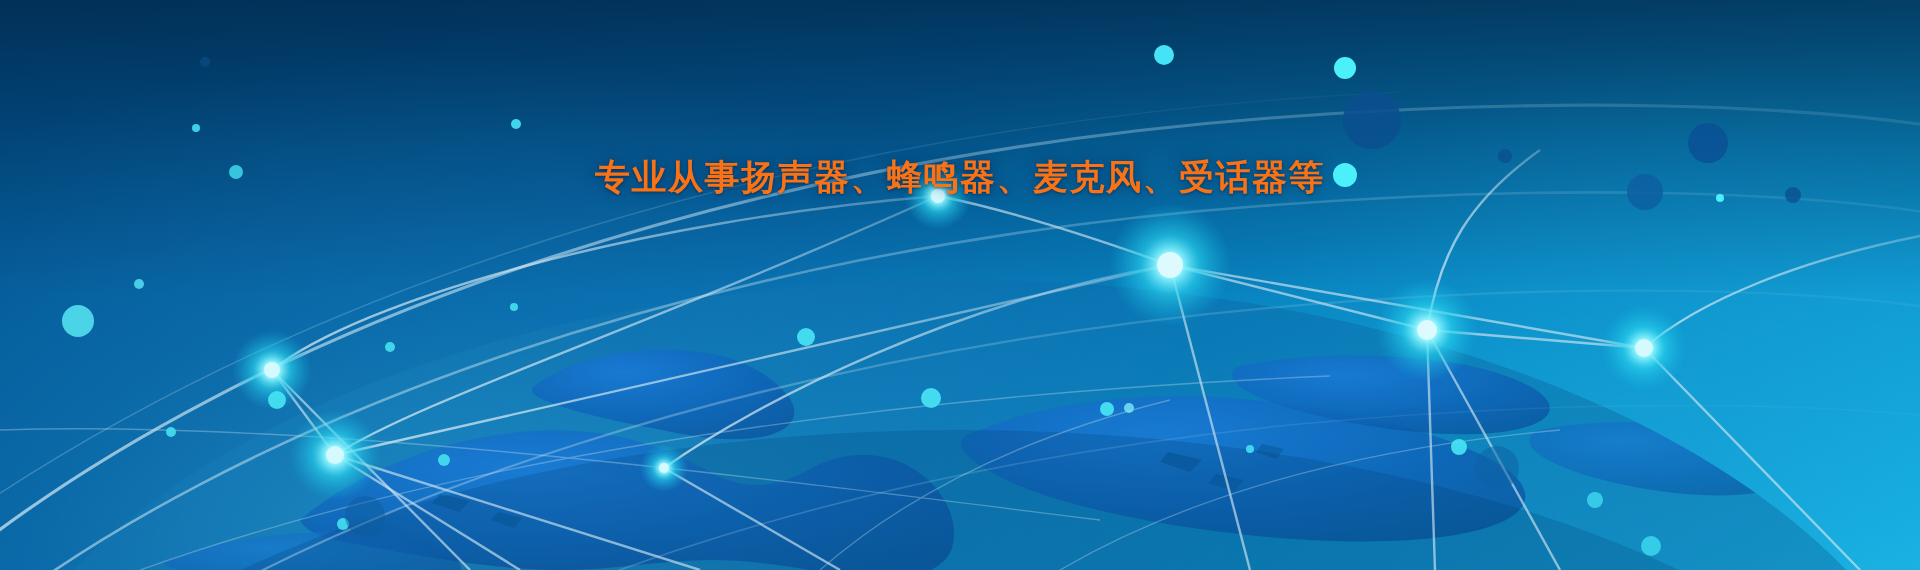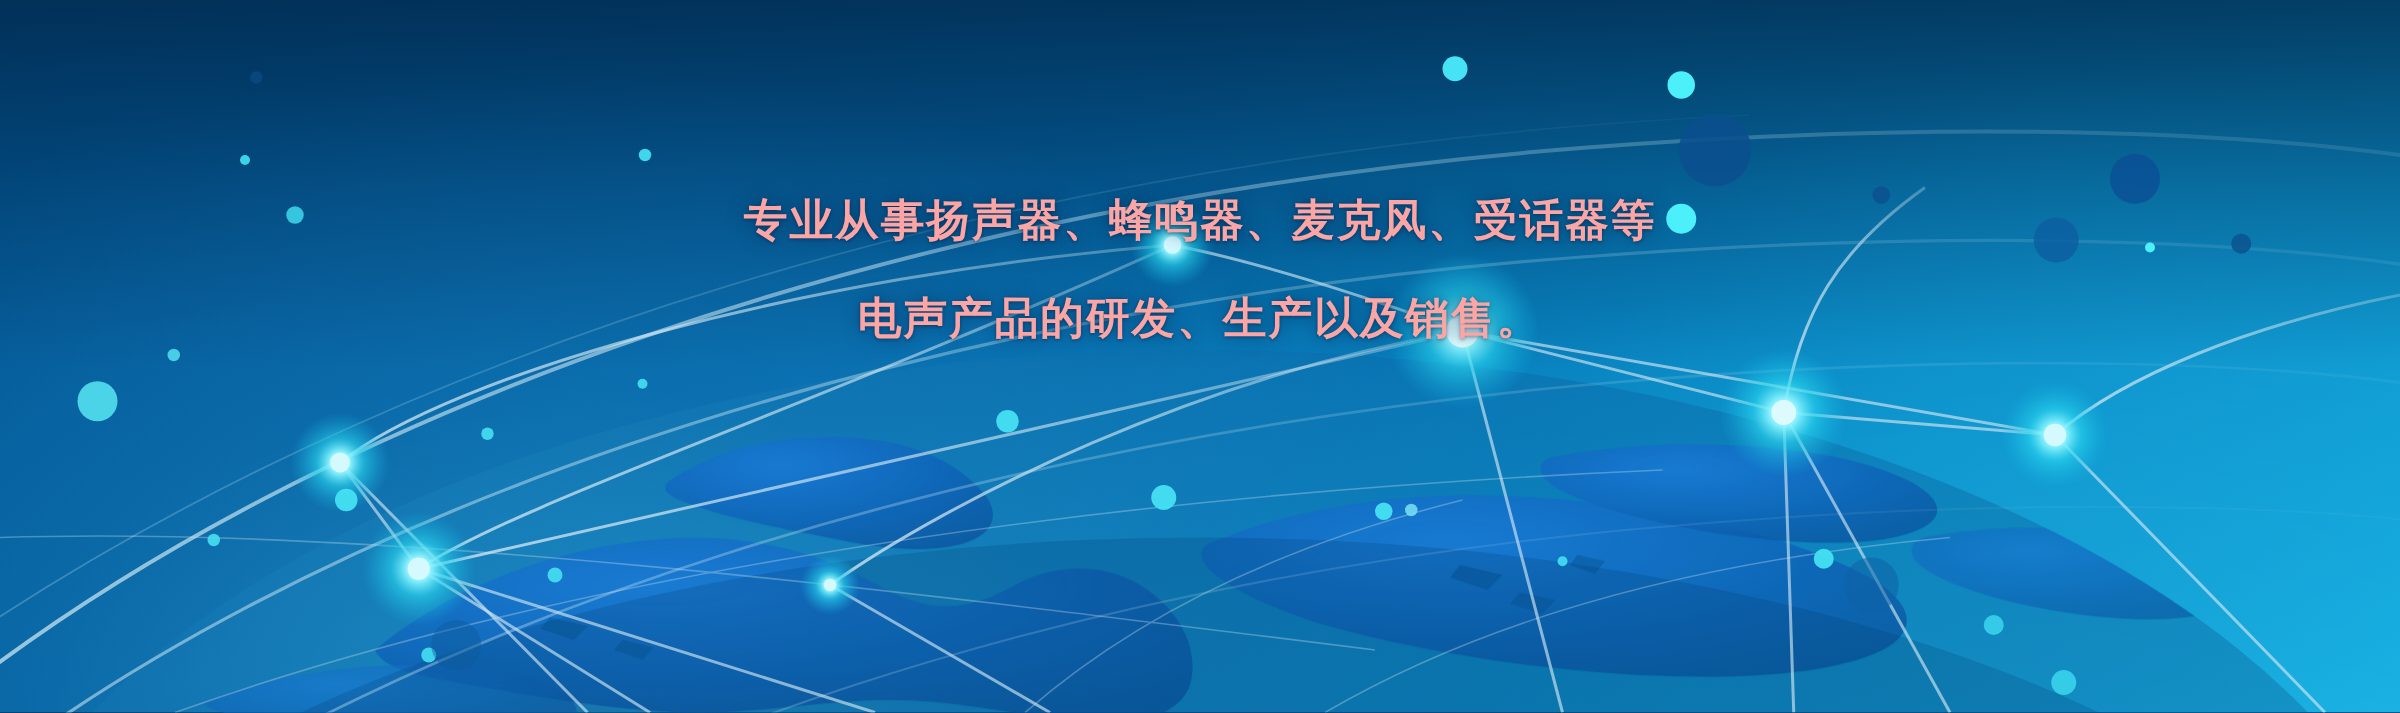--- a/index.html
+++ b/index.html
@@ -29,21 +29,21 @@
   }
 
   
   .globe-wrap{position:absolute;left:0;top:0;width:1920px;height:570px;}
   svg.layer{position:absolute;left:0;top:0;width:1920px;height:570px;overflow:visible;}
 
   
   .headline{
     position:absolute;left:0;right:0;top:160px;
     text-align:center;
-    color:#fca5a5;
+    color:#f97316;
     z-index:40;
     pointer-events:none;
   }
   .headline .line{
     display:block;
     font-size:35px;
     font-weight:bold;
     letter-spacing:1.5px;
     line-height:1;
     text-shadow:0 0 14px rgba(3,40,80,0.55), 0 1px 3px rgba(0,20,50,0.45);
@@ -234,16 +234,15 @@
         <div class="dot" style="left: 345px; top: 496px; width: 40px; height: 40px; background: rgb(13, 92, 156); opacity: 0.45;"></div>
         <div class="dot" style="left: 1587px; top: 492px; width: 16px; height: 16px; background: rgb(58, 211, 236); opacity: 0.9;"></div>
         <div class="dot" style="left: 1641px; top: 536px; width: 20px; height: 20px; background: rgb(58, 211, 236); opacity: 0.9;"></div>
         <div class="dot" style="left: 1124px; top: 403px; width: 10px; height: 10px; background: rgb(127, 233, 247); opacity: 0.8;"></div>
         <div class="dot" style="left: 200px; top: 57px; width: 10px; height: 10px; background: rgb(11, 75, 134); opacity: 0.7;"></div>
       </div>
   </div>
 
   <div class="headline">
     <span class="line line1">专业从事扬声器、蜂鸣器、麦克风、受话器等</span>
-    <span class="line line2">电声产品的研发、生产以及销售。</span>
   </div>
 
 </div>
 
 </body></html>

